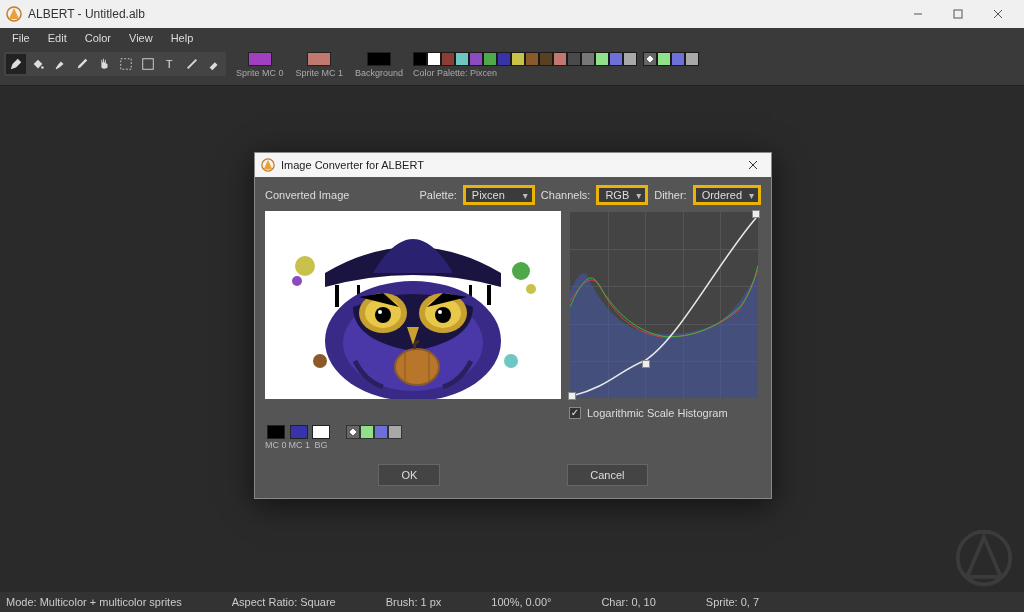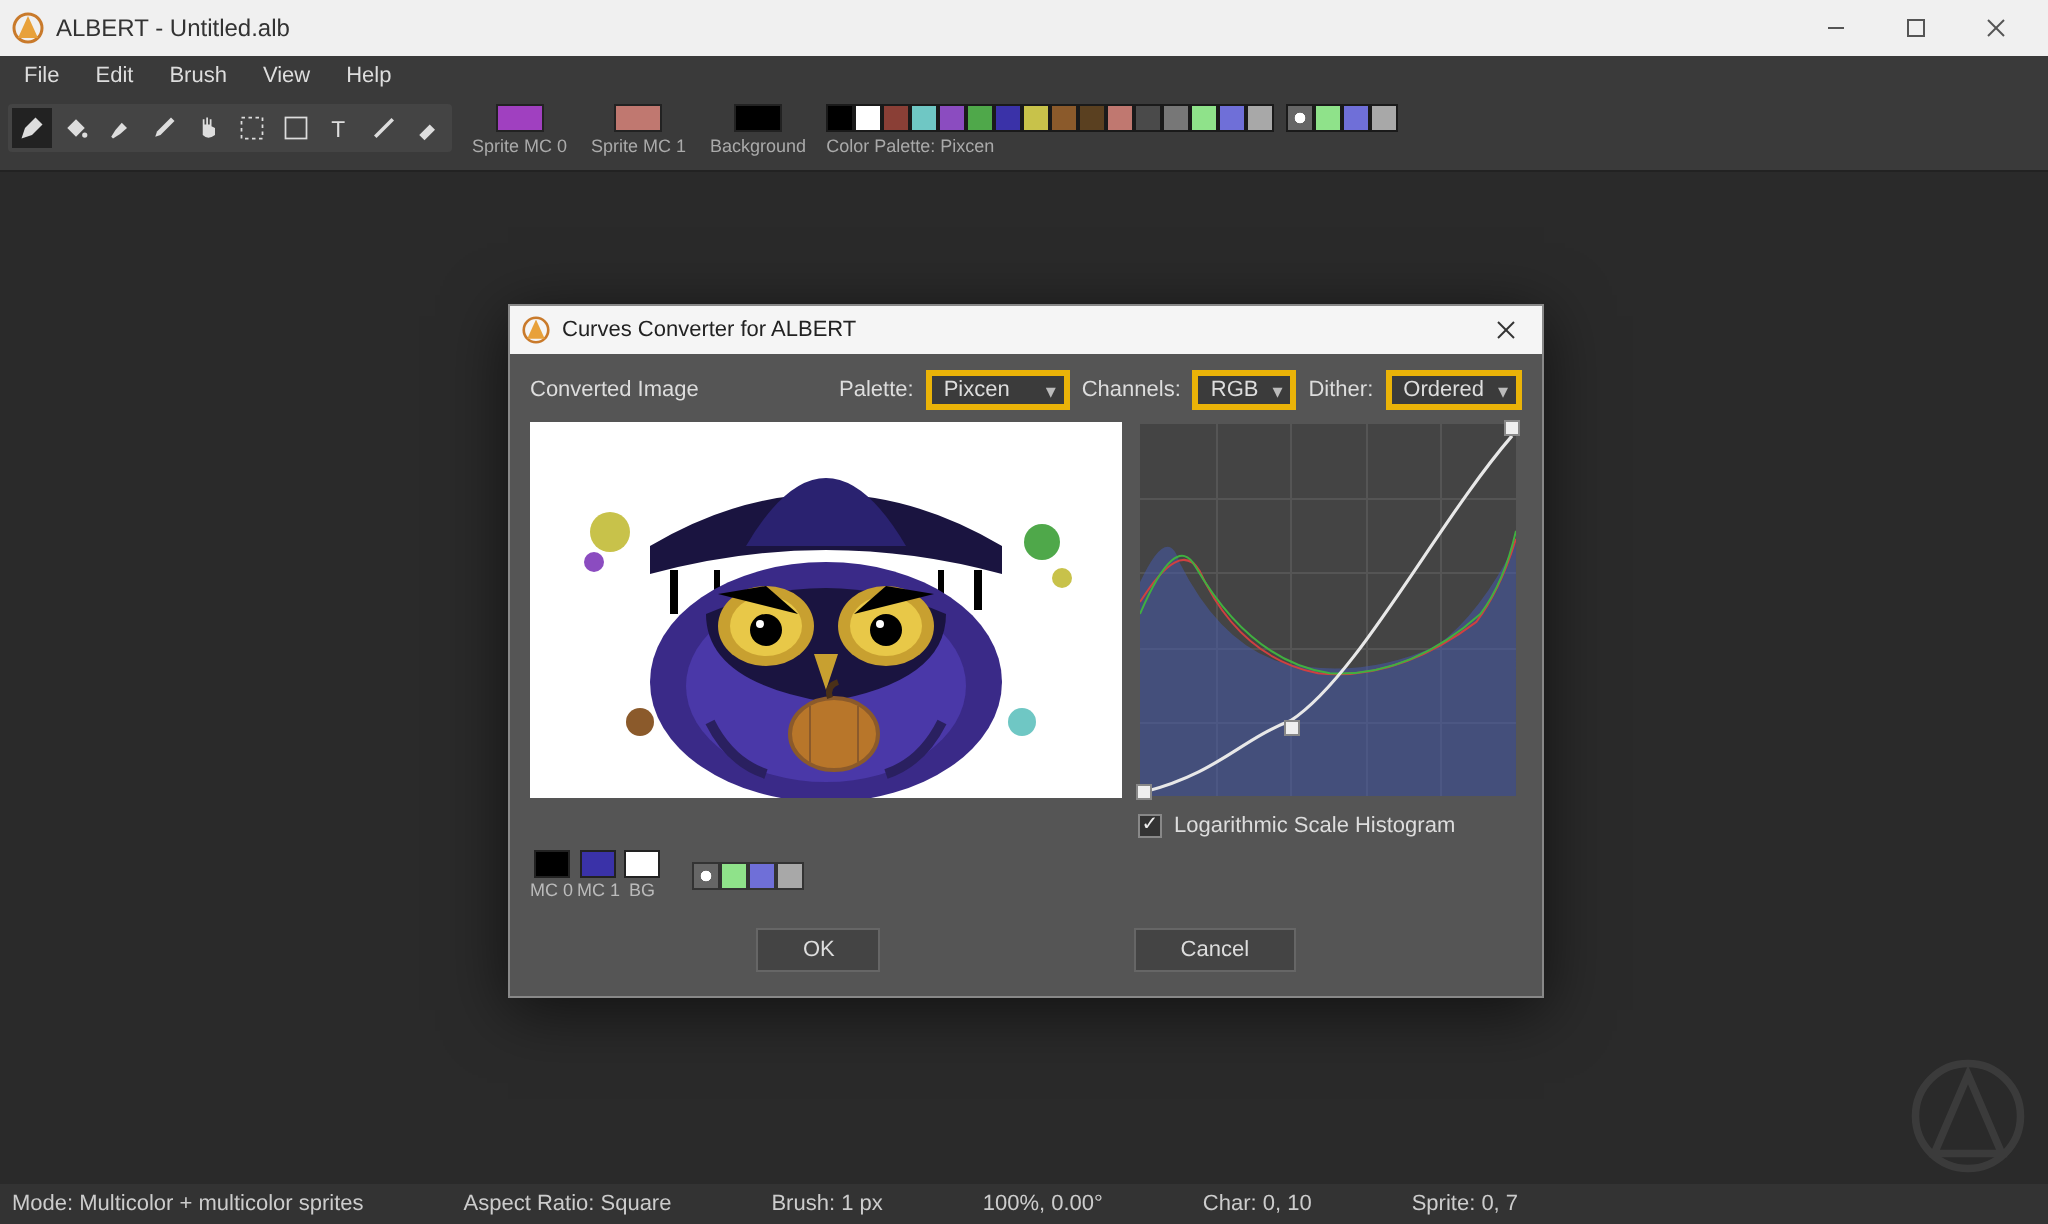--- a/index.html
+++ b/index.html
@@ -60,21 +60,21 @@
   .preview { width: 296px; height: 188px; background: #fff; position: relative; overflow: hidden; }
   .owl { position:absolute; inset:0; }
   .histogram { width: 190px; height: 188px; background: #444; position: relative; border: 1px solid #555; }
   .hist-grid { position:absolute; inset:0; }
   .hist-grid .vline, .hist-grid .hline { position:absolute; background:#555; }
   .hist-grid .vline { width:1px; top:0; bottom:0; }
   .hist-grid .hline { height:1px; left:0; right:0; }
   .hist-curve { position:absolute; inset:0; }
   .hist-handle { position:absolute; width:8px; height:8px; background:#eee; border:1px solid #888; }
 
-  .dlg-palette-row { display:flex; align-items:center; margin-top: 6px; gap:2px; }
+  .dlg-palette-row { display:flex; align-items:flex-start; margin-top: 6px; gap:2px; }
   .dlg-pal-block { display:flex; flex-direction:column; align-items:center; }
   .dlg-pal-block .swatch { width:18px; height:14px; }
   .dlg-pal-block .lab { font-size:9px; color:#bbb; margin-top:1px; }
   .dlg-pal-strip { display:flex; flex-direction:column; }
   .dlg-pal-strip .strip { display:flex; }
   .dlg-pal-strip .strip .pcell { width:14px; height:14px; border:1px solid #333; }
   .dlg-pal-strip .lab { font-size:9px; color:#bbb; margin-top:1px; }
 
   .log-check { display:flex; align-items:center; gap:6px; font-size:11px; color:#ddd; margin-top:8px; }
   .check { width:12px; height:12px; border:1px solid #888; background:#333; display:flex; align-items:center; justify-content:center; color:#eee; font-size:10px; line-height:1; }
@@ -109,21 +109,21 @@
           <line x1="1" y1="1" x2="9" y2="9" stroke="#555" stroke-width="1"></line>
           <line x1="9" y1="1" x2="1" y2="9" stroke="#555" stroke-width="1"></line>
         </svg>
       </div>
   </div>
 </div>
 
 <div class="menubar">
   <div class="mitem">File</div>
   <div class="mitem">Edit</div>
-  <div class="mitem">Brush</div>
+  <div class="mitem">Color</div>
   <div class="mitem">View</div>
   <div class="mitem">Help</div>
 </div>
 
 <div class="toolbar">
   <div class="tool-group">
     <div class="tool active">
         <svg viewBox="0 0 16 16">
           <path d="M2 14 L4 8 L10 2 L14 6 L8 12 Z" fill="#ddd"></path>
         </svg>
@@ -242,21 +242,21 @@
   <span>Char: 0, 10</span>
   <span>Sprite: 0, 7</span>
 </div>
 
 <div class="dialog">
   <div class="dlg-titlebar">
     <svg class="logo" viewBox="0 0 32 32">
         <circle cx="16" cy="16" r="14" fill="none" stroke="#c97a2b" stroke-width="3"></circle>
         <path d="M16 4 L26 26 L6 26 Z" fill="#e8a13a"></path>
       </svg>
-    <span>Curves Converter for ALBERT</span>
+    <span>Image Converter for ALBERT</span>
     <div class="dlg-close">
         <svg width="10" height="10" viewBox="0 0 10 10">
           <line x1="1" y1="1" x2="9" y2="9" stroke="#333"></line>
           <line x1="9" y1="1" x2="1" y2="9" stroke="#333"></line>
         </svg>
       </div>
   </div>
   <div class="dlg-body">
     <div class="dlg-row1">
       <span class="lbl-left">Converted Image</span>

